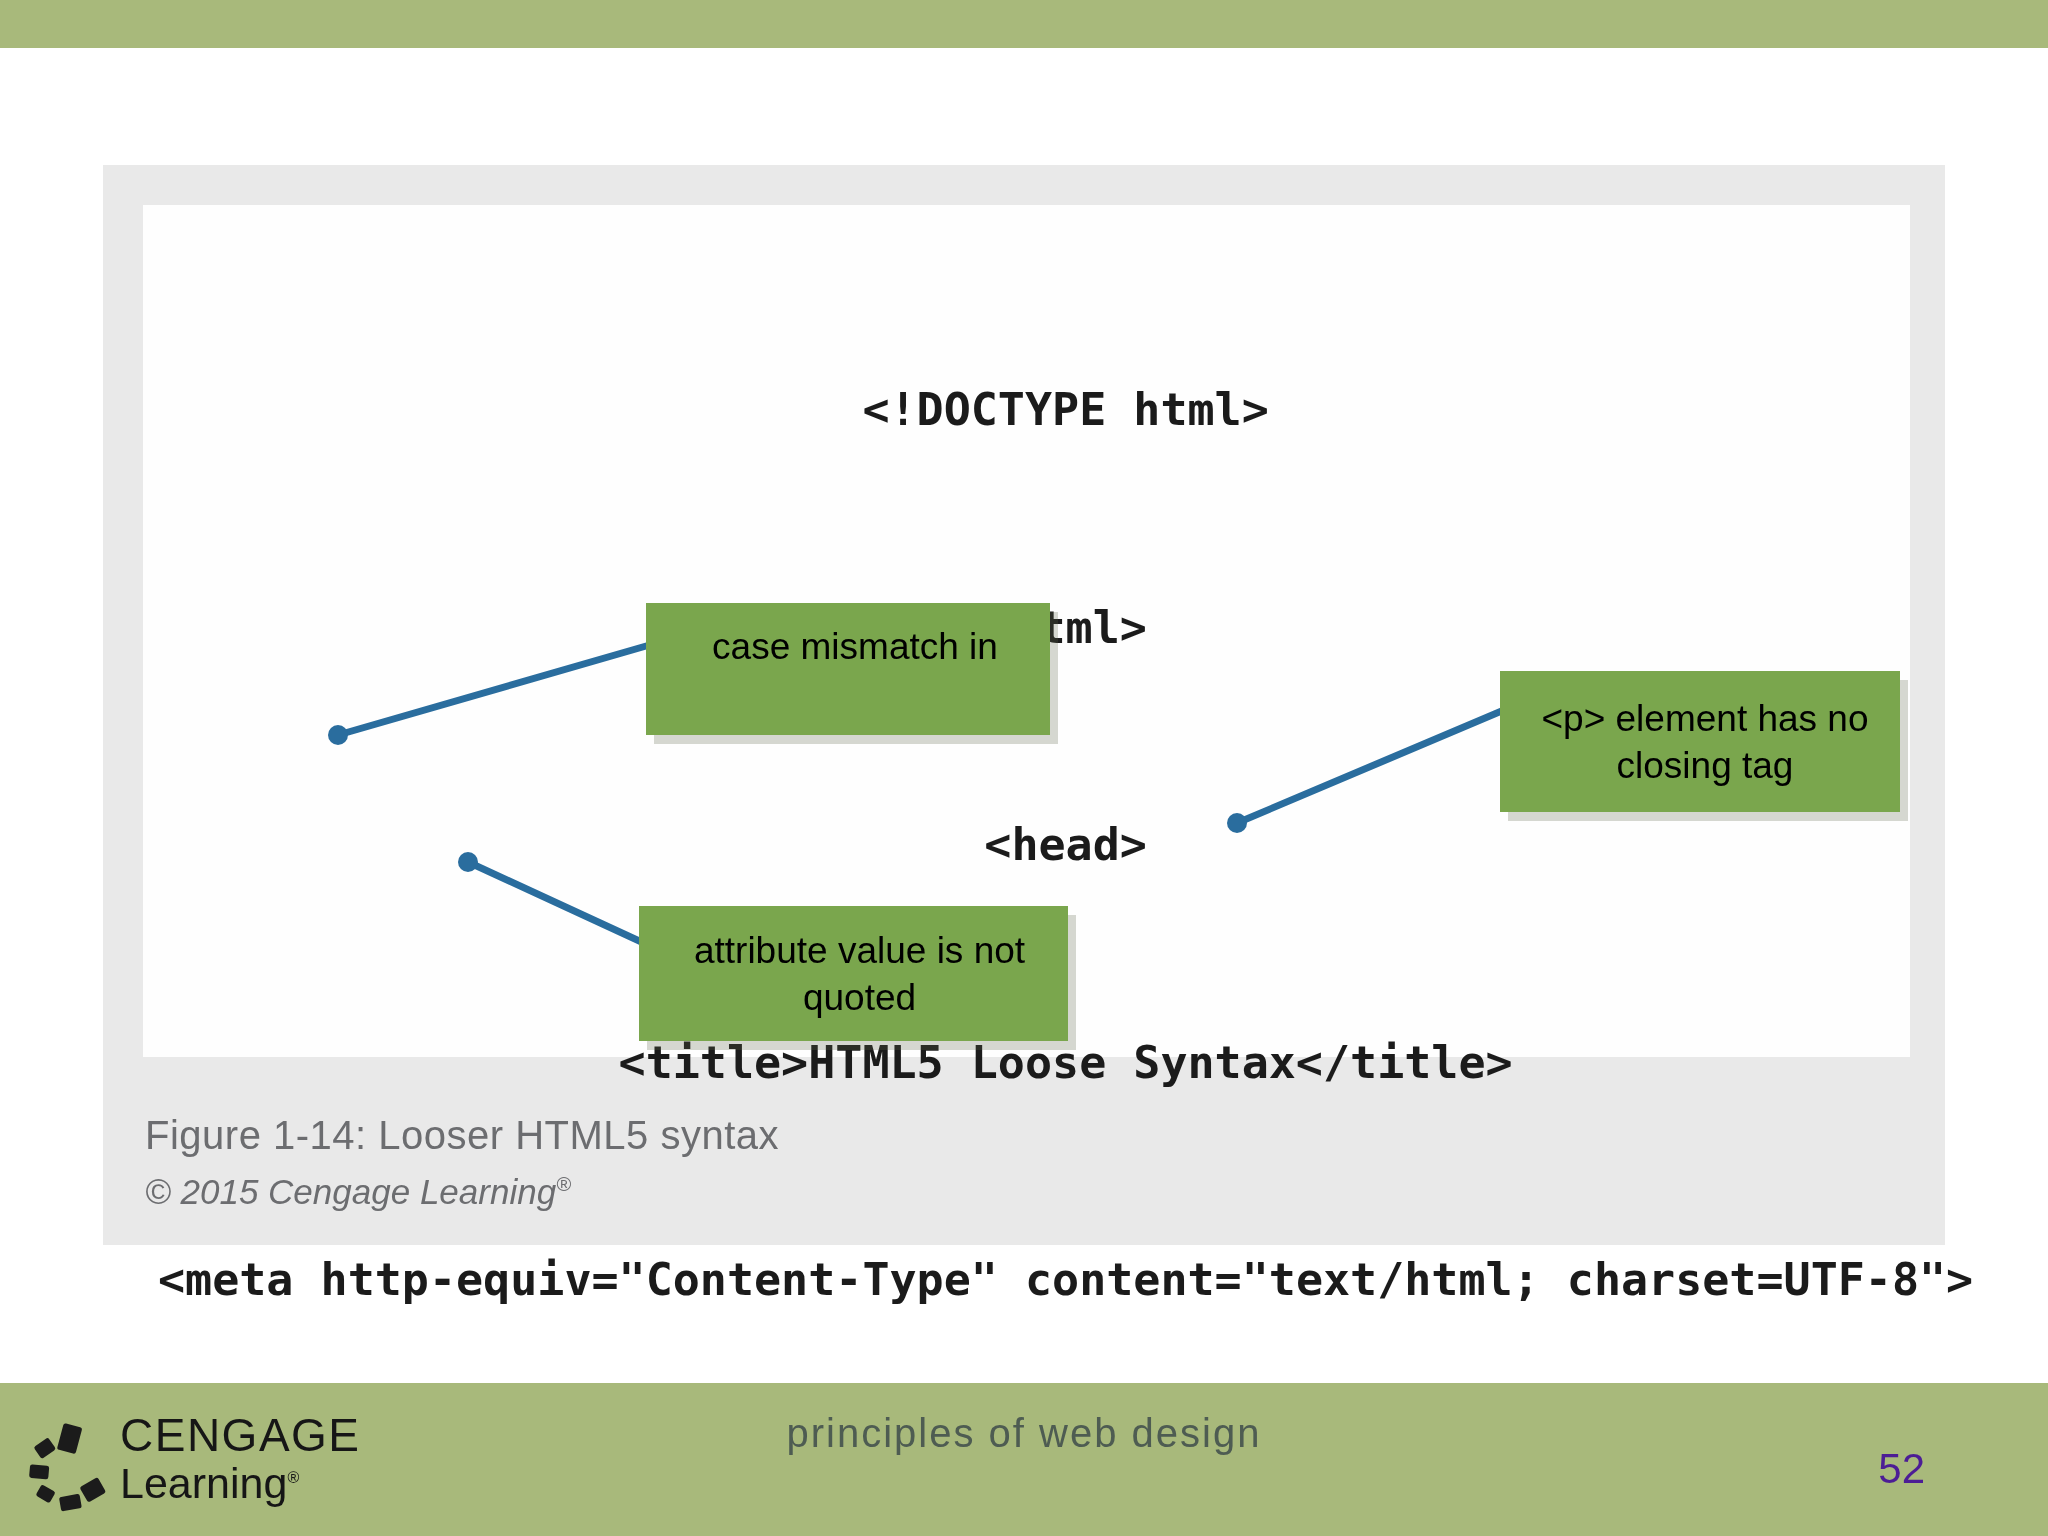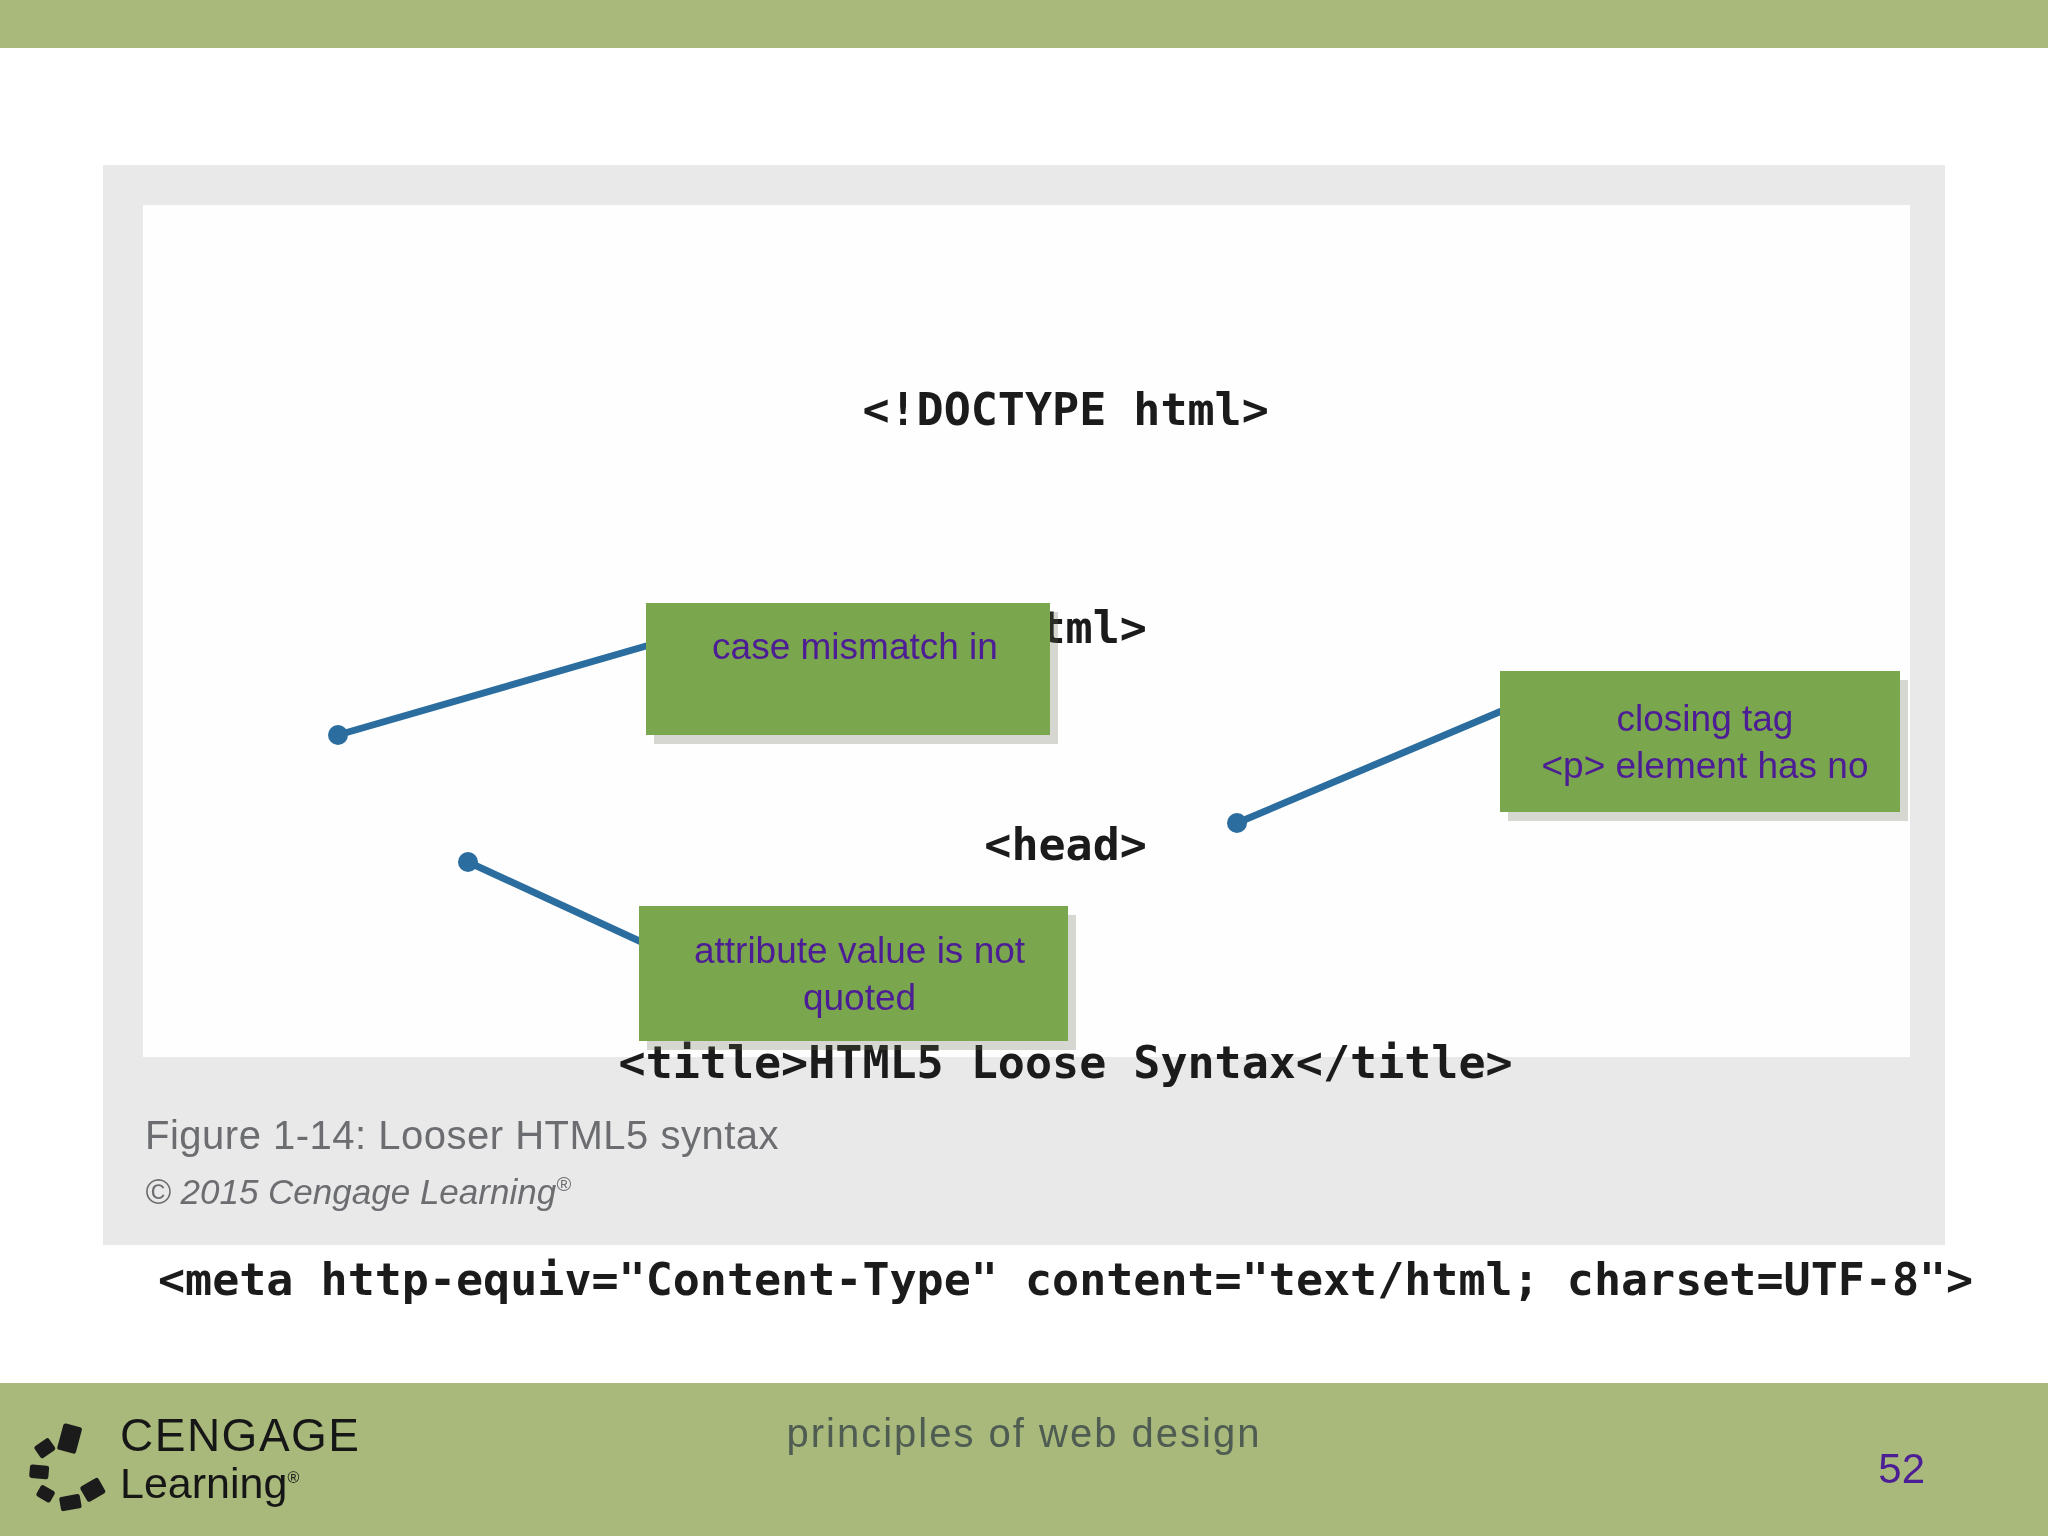--- a/index.html
+++ b/index.html
@@ -27,21 +27,21 @@
     color:#1b1b1b; white-space:pre;
   }
   .connectors {
     position:absolute; left:0; top:0; width:1842px; height:1080px;
     pointer-events:none;
   }
   .connectors line { stroke:#2a6d9e; stroke-width:7; stroke-linecap:round; }
   .connectors circle { fill:#2a6d9e; }
   .callout {
     position:absolute; box-sizing:border-box;
-    background:#7aa64d; color:#4c1d95;
+    background:#7aa64d; color:#000000;
     font-size:37px; line-height:47px;
     box-shadow:8px 9px 0 rgba(90,100,70,0.25);
   }
   .callout-1 { left:543px; top:438px; width:404px; height:132px; padding:20px 18px 0 32px; }
   .callout-2 { left:536px; top:741px; width:429px; height:135px; padding:21px 18px 0 30px; }
   .callout-3 { left:1397px; top:506px; width:400px; height:141px; padding:24px 16px 0 26px; }
   .fig-caption {
     position:absolute; left:42px; top:948px;
     font-size:40px; color:#6c6d70; letter-spacing:0.5px;
   }
@@ -104,22 +104,22 @@
   <div class="callout callout-1">
     <div>case mismatch in</div>
   </div>
 
   <div class="callout callout-2">
     <div>attribute value is not</div>
     <div>quoted</div>
   </div>
 
   <div class="callout callout-3">
+    <div>&lt;p&gt; element has no</div>
     <div>closing tag</div>
-    <div>&lt;p&gt; element has no</div>
   </div>
 
   <div class="fig-caption">Figure 1-14: Looser HTML5 syntax</div>
   <div class="fig-credit">
     <span>© 2015 Cengage Learning</span><sup>®</sup>
   </div>
 
 </div>
 
 <div class="footer-bar">

